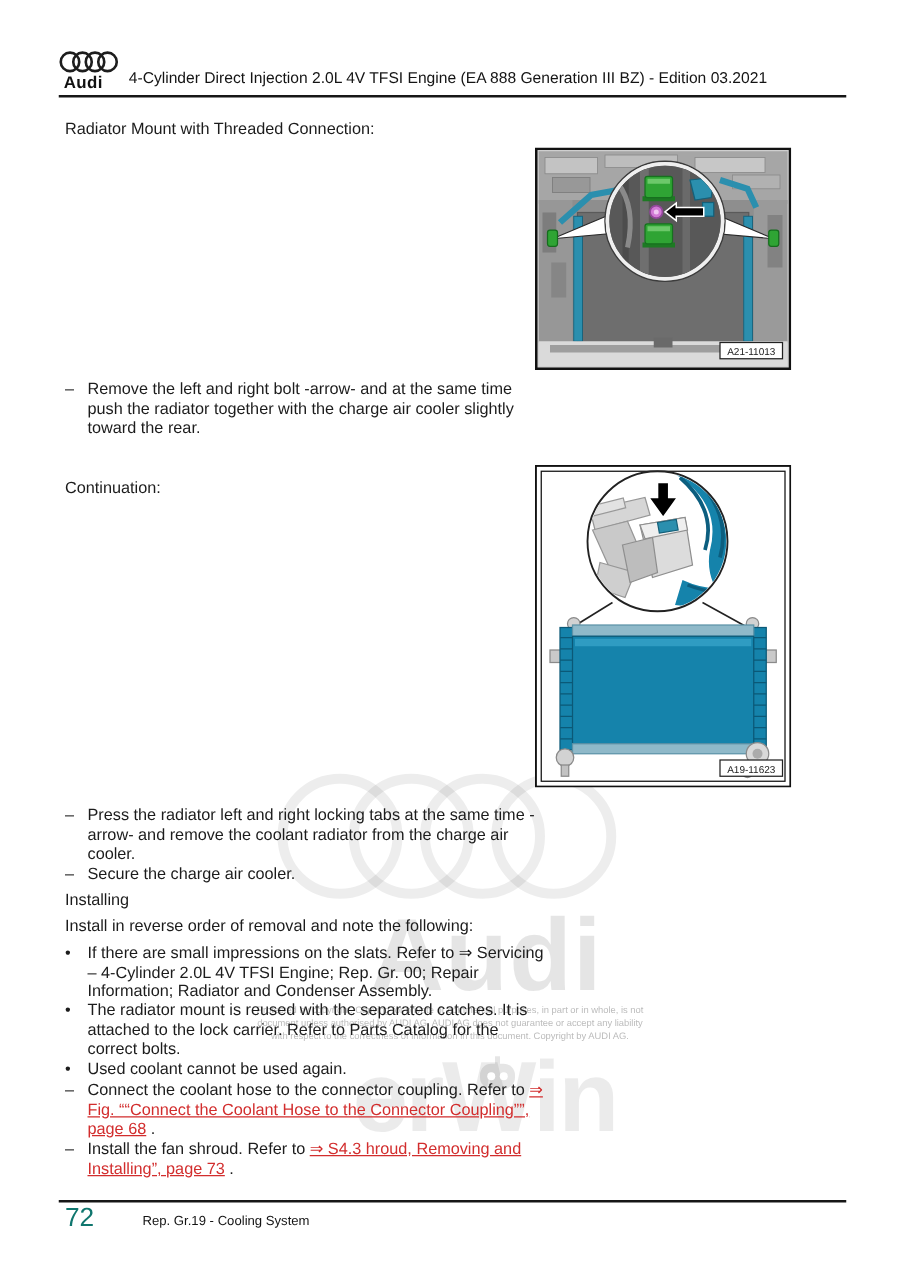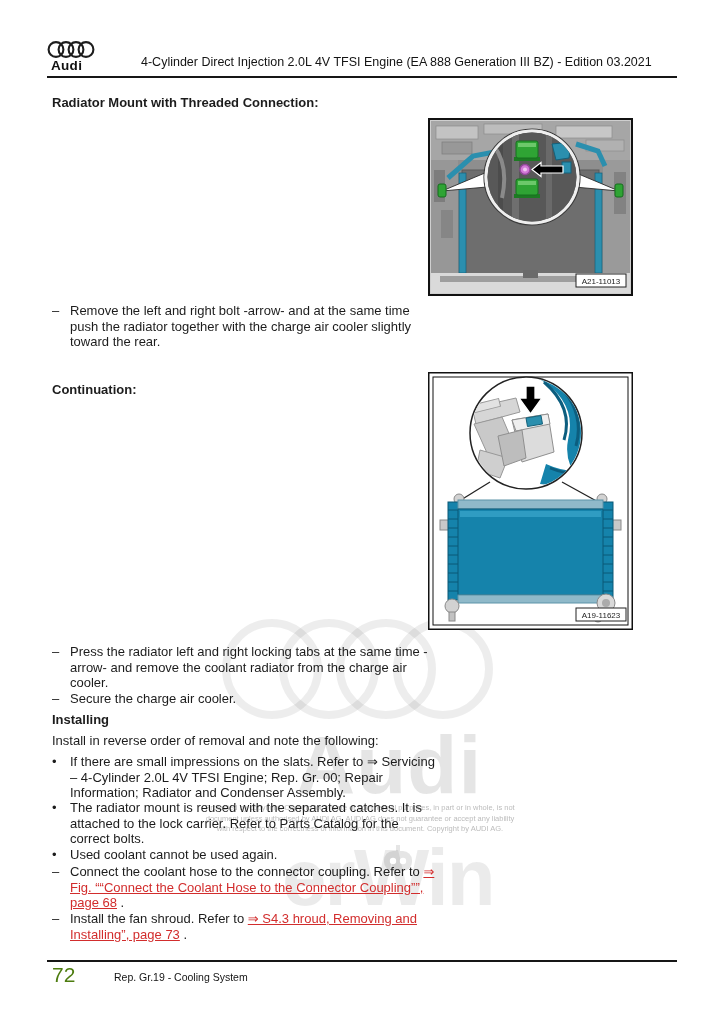--- a/index.html
+++ b/index.html
@@ -11,30 +11,30 @@
   .wm-erwin-word{left:282px;top:832px;font-size:80px;font-weight:700;color:rgba(0,0,0,0.08);letter-spacing:-2px;}
   .wm-disclaimer{left:160px;top:803px;width:400px;text-align:center;
         font-size:7.5px;line-height:10.5px;color:#bcbcbc;}
   
   .hdr-line{position:absolute;left:103px;font-size:12.5px;color:#141414;white-space:nowrap;}
   .hdr-rule{position:absolute;left:47px;top:76px;width:630px;height:2px;background:#161616;}
   .logo-rings{position:absolute;left:47px;top:40px;}
   .logo-word{position:absolute;left:51px;top:58px;font-size:13.5px;font-weight:700;letter-spacing:0.3px;color:#111;}
   
   .tblock{position:absolute;left:52px;width:384px;font-size:13px;line-height:15.5px;color:#1c1c1c;}
-  .heading{font-weight:700;}
+  .heading{font-weight:400;}
   .litem{display:flex;}
   .marker{flex:0 0 18px;}
   .itext{flex:1;}
   .xref{color:#d22d2d;text-decoration:underline;cursor:pointer;}
   
   .fig{position:absolute;}
   
   .ftr-rule{position:absolute;left:47px;top:960px;width:630px;height:2px;background:#161616;}
-  .ftr-num{position:absolute;left:52px;top:963px;font-size:21px;color:#4d7c0f;}
+  .ftr-num{position:absolute;left:52px;top:963px;font-size:21px;color:#0f766e;}
   .ftr-txt{position:absolute;left:90px;top:971px;font-size:10.5px;color:#141414;margin-left:24px;}
 </style>
 </head>
 <body>
 
 <div class="page">
 
   <svg class="wm" style="left:215px;top:612px;" width="290" height="120" viewBox="0 0 290 120">
     <g fill="none" stroke="rgba(0,0,0,0.07)" stroke-width="8">
       <circle cx="57" cy="57" r="46"></circle>
@@ -61,21 +61,21 @@
 
   <svg class="logo-rings" width="48" height="20" viewBox="0 0 48 20">
     <g fill="none" stroke="#1d1d1d" stroke-width="2.1">
       <circle cx="9" cy="9.5" r="7.4"></circle>
         <circle cx="19" cy="9.5" r="7.4"></circle>
       <circle cx="29" cy="9.5" r="7.4"></circle>
         <circle cx="39" cy="9.5" r="7.4"></circle>
     </g>
   </svg>
   <div class="logo-word">Audi</div>
-  <div class="hdr-line" style="top:55px;margin-left:38px;">4-Cylinder Direct Injection 2.0L 4V TFSI Engine (EA 888 Generation III BZ) - Edition 03.2021</div>
+  <div class="hdr-line" style="top:55px;">4-Cylinder Direct Injection 2.0L 4V TFSI Engine (EA 888 Generation III BZ) - Edition 03.2021</div>
   <div class="hdr-rule"></div>
 
   <div class="tblock heading" style="top:95px;">Radiator Mount with Threaded Connection:</div>
 
   <div class="tblock litem" style="top:303px;">
     <span class="marker">–</span>
     <span class="itext">Remove the left and right bolt -arrow- and at the same time push the radiator together with the charge air cooler slightly toward the rear.</span>
   </div>
 
   <div class="tblock heading" style="top:350px;margin-top:32px;">Continuation:</div>

